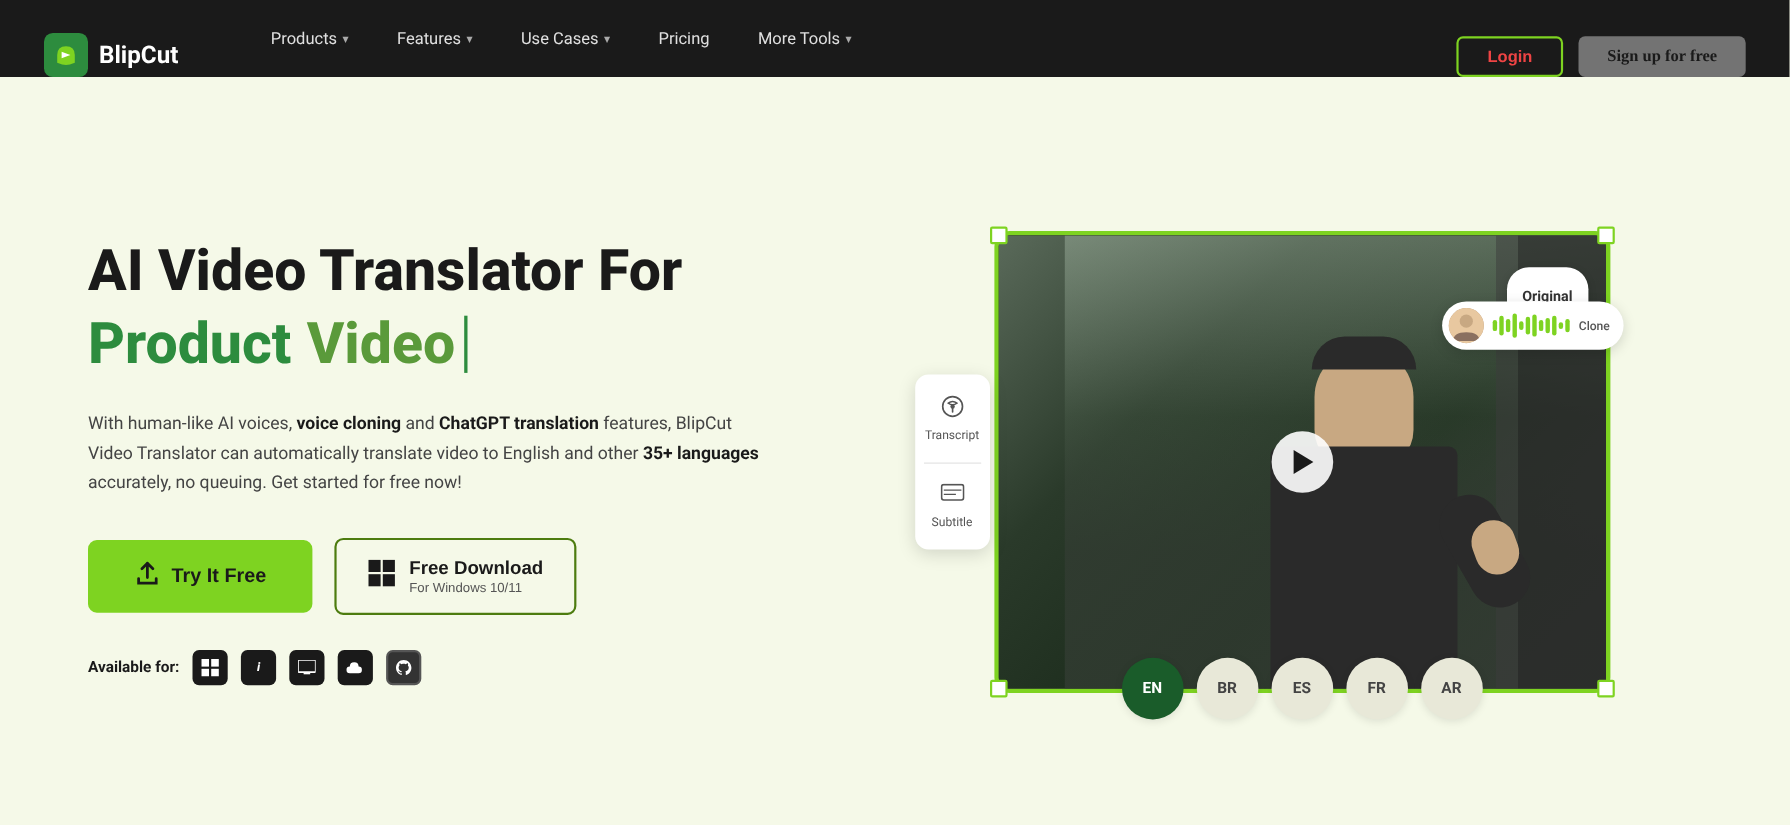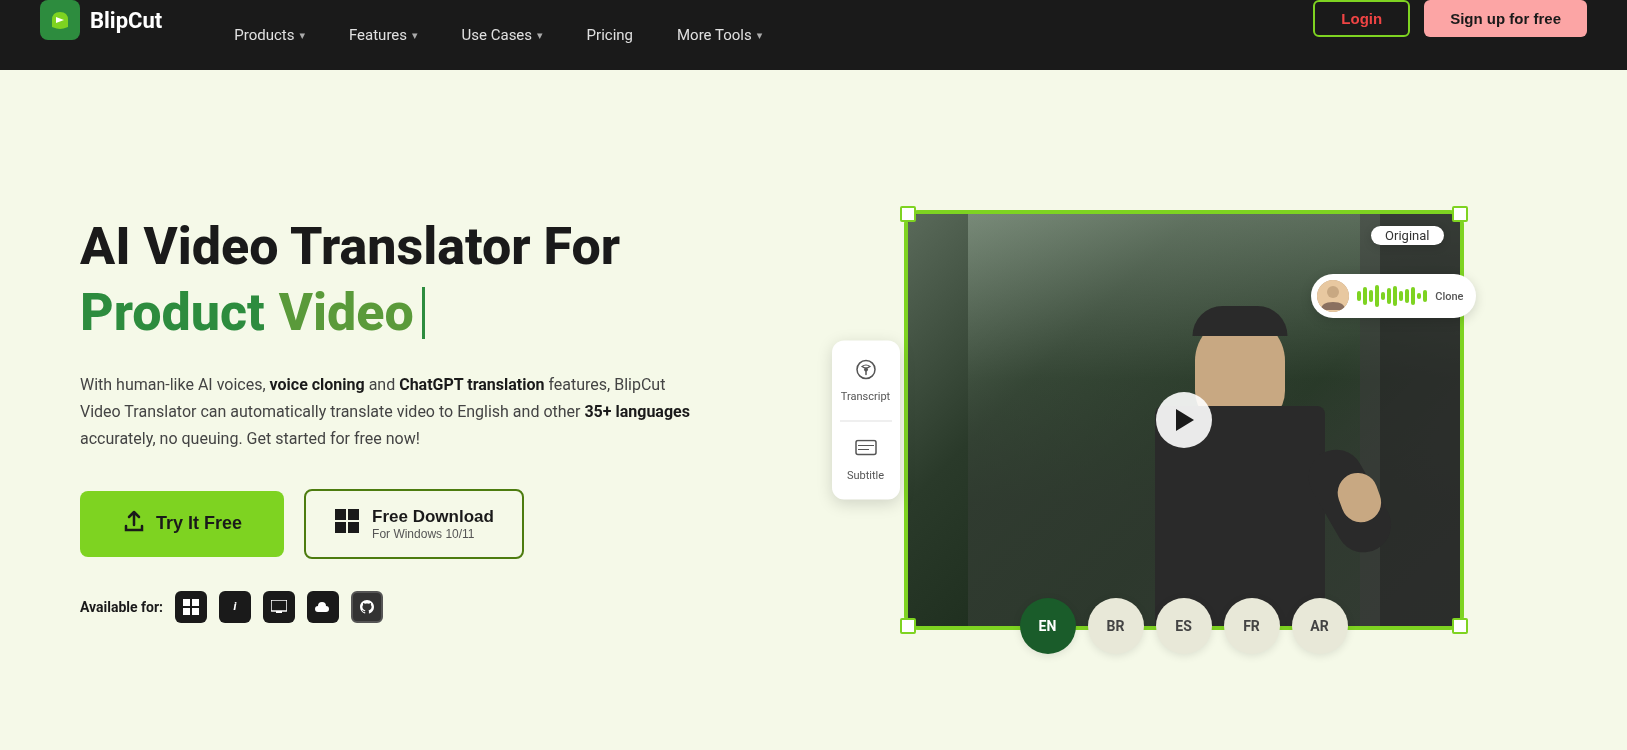--- a/index.html
+++ b/index.html
@@ -8,23 +8,23 @@
       background-color: #f5f9e8;
       min-height: 750px;
       overflow: hidden;
     }
 
     
     .navbar {
       background-color: #1a1a1a;
       height: 70px;
       display: flex;
-      align-items: flex-start;
+      align-items: flex-end;
       padding: 0 40px;
-      gap: 0;
+      gap: 12px;
     }
     .navbar-logo {
       display: flex;
       align-items: center;
       gap: 10px;
       margin-right: 50px;
       text-decoration: none;
     }
     .logo-icon {
       width: 40px;
@@ -74,28 +74,29 @@
       background: transparent;
       border: 2px solid #7ed321;
       color: #ef4444;
       padding: 8px 26px;
       border-radius: 6px;
       font-size: 15px;
       font-weight: 600;
       cursor: pointer;
     }
     .btn-signup {
-      background: #fca5a5;
+      background: #737373;
       border: none;
       color: #1a1a1a;
       padding: 10px 26px;
       border-radius: 6px;
       font-size: 15px;
       font-weight: 600;
       cursor: pointer;
+      font-family: Liberation Serif, serif;
     }
 
     
     .hero {
       display: flex;
       align-items: center;
       padding: 60px 80px 40px 80px;
       gap: 60px;
       min-height: 680px;
     }
@@ -299,27 +300,27 @@
       height: 0;
       border-top: 11px solid transparent;
       border-bottom: 11px solid transparent;
       border-left: 18px solid #1a1a1a;
       margin-left: 3px;
     }
 
     
     .original-label {
       position: absolute;
-      top: 12px;
+      top: 29px;
       right: 16px;
       background: white;
-      padding: 2px 14px;
+      padding: 20px 14px;
       border-radius: 20px;
       font-size: 13px;
-      font-weight: 400;
+      font-weight: 700;
       color: #333;
       z-index: 6;
       box-shadow: 0 2px 8px rgba(0,0,0,0.15);
     }
 
     
     .sidebar-tools {
       position: absolute;
       top: 50%;
       left: -76px;

